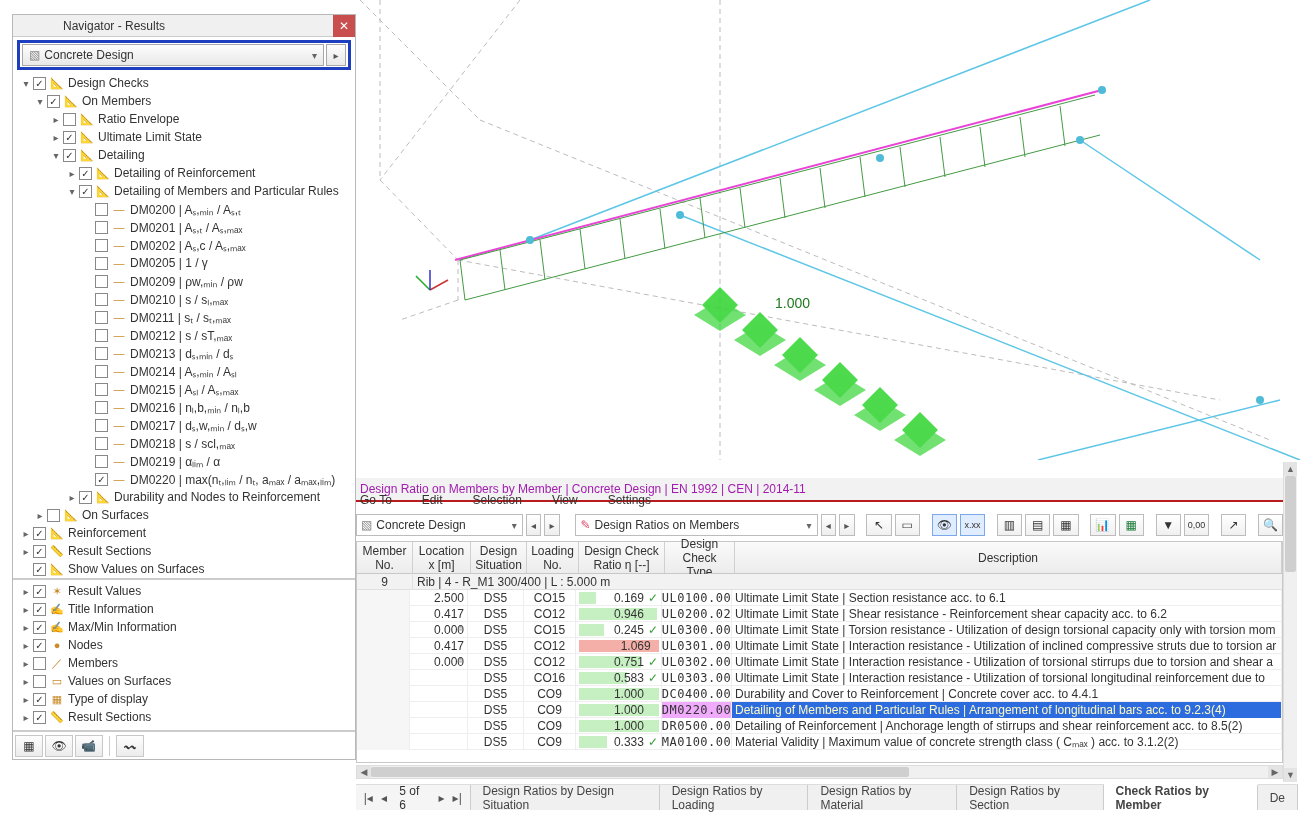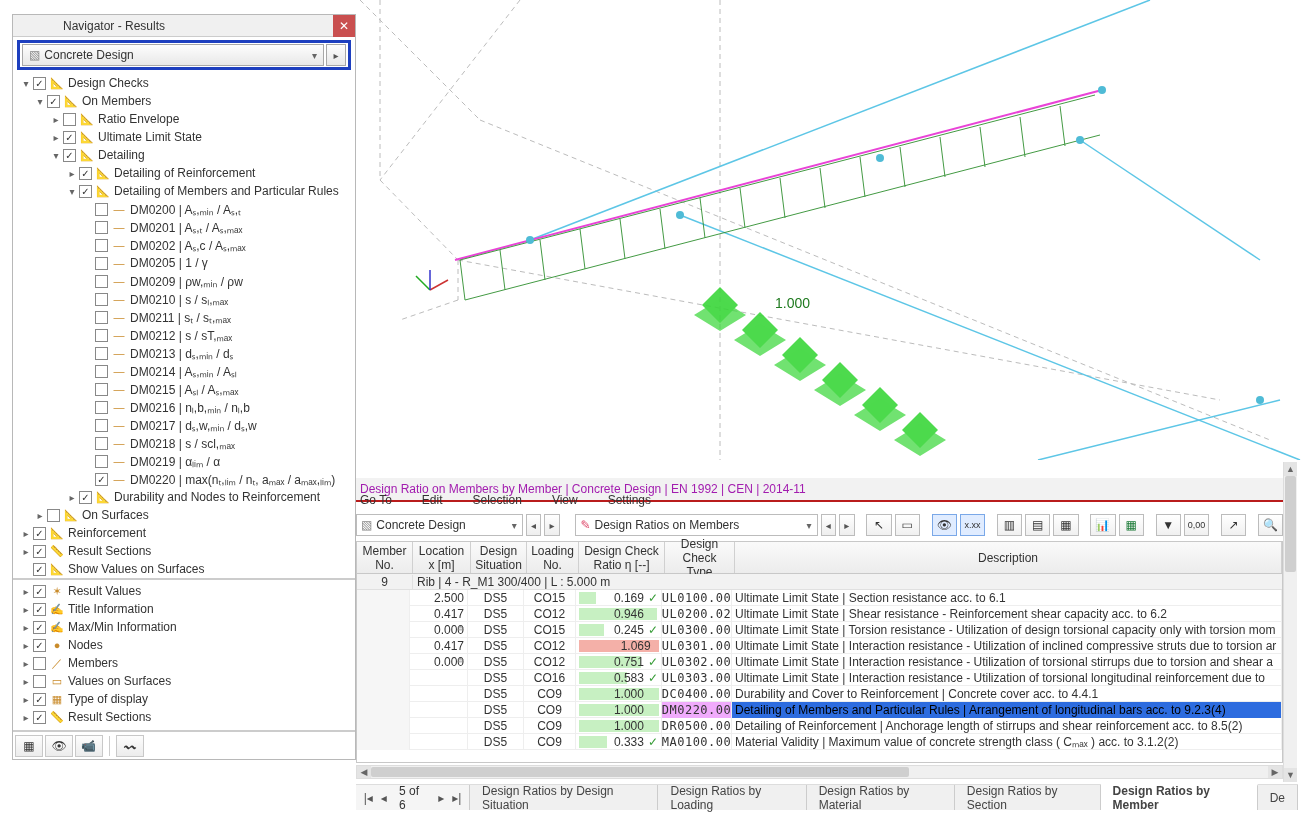--- a/index.html
+++ b/index.html
@@ -70,21 +70,21 @@
 .tr .td { border-right:1px solid #eee; height:16px; display:flex; align-items:center; padding:0 3px;}
 .td-mno{width:53px;background:#f6f6f6;} .td-loc{width:58px; justify-content:flex-end; position:relative;} .td-ds{width:56px;justify-content:center;} .td-load{width:52px;justify-content:center;}
 .td-ratio{width:86px;justify-content:flex-end; position:relative;}
 .td-type{width:70px;font-family:monospace; font-size:12px; letter-spacing:0.5px; justify-content:center;}
 .td-desc{flex:1;}
 .bar{position:absolute; left:3px; top:2px; height:12px; background:#c7f0c2;}
 .bar.red{background:#f4b0a8;}
 .check{color:#3a9e3a; margin-left:4px;}
 .excl{color:#c43; margin-left:4px;}
 .anchor{position:absolute; right:2px; top:1px; font-size:10px; color:#888;}
-.tr.selected .td-desc{ background:#2d6cdf; color:#000000;}
+.tr.selected .td-desc{ background:#2d6cdf; color:#fef9c3;}
 .tr.selected .td-type{ background:#f0abfc;}
 
 .hscroll { position:absolute; left:356px; top:765px; right:29px; height:14px; background:#f0f0f0; border:1px solid #ddd; display:flex;}
 .hscroll .l,.hscroll .r{width:14px;display:flex;align-items:center;justify-content:center;font-size:9px;color:#666;background:#e4e4e4;}
 .hscroll .track{flex:1; position:relative;}
 .hscroll .thumb{position:absolute;left:0;top:1px;bottom:1px;width:60%;background:#cfcfcf;border-radius:2px;}
 
 .tabs-row { position: absolute; left: 356px; top: 784px; right: 14px; height: 26px; display:flex; align-items:center; background:#f5f5f5; border-top:1px solid #ddd; }
 .tabs-row .pager{ display:flex; align-items:center; gap:3px; padding:0 6px; border-right:1px solid #ccc; height:100%;}
 .tabs-row .pgbtn{ width:14px; text-align:center; color:#555;}
@@ -672,16 +672,16 @@
     <span class="pgbtn">◂</span>
     <span style="margin:0 6px">5 of 6</span>
     <span class="pgbtn">▸</span>
     <span class="pgbtn">▸|</span>
   </div>
   <div class="tabs" id="tabs">
       <div class="tab">Design Ratios by Design Situation</div>
       <div class="tab">Design Ratios by Loading</div>
       <div class="tab">Design Ratios by Material</div>
       <div class="tab">Design Ratios by Section</div>
-      <div class="tab active">Design Ratios by Member</div>
+      <div class="tab active">Check Ratios by Member</div>
       <div class="tab">De</div>
     </div>
 </div>
 
 </body></html>

